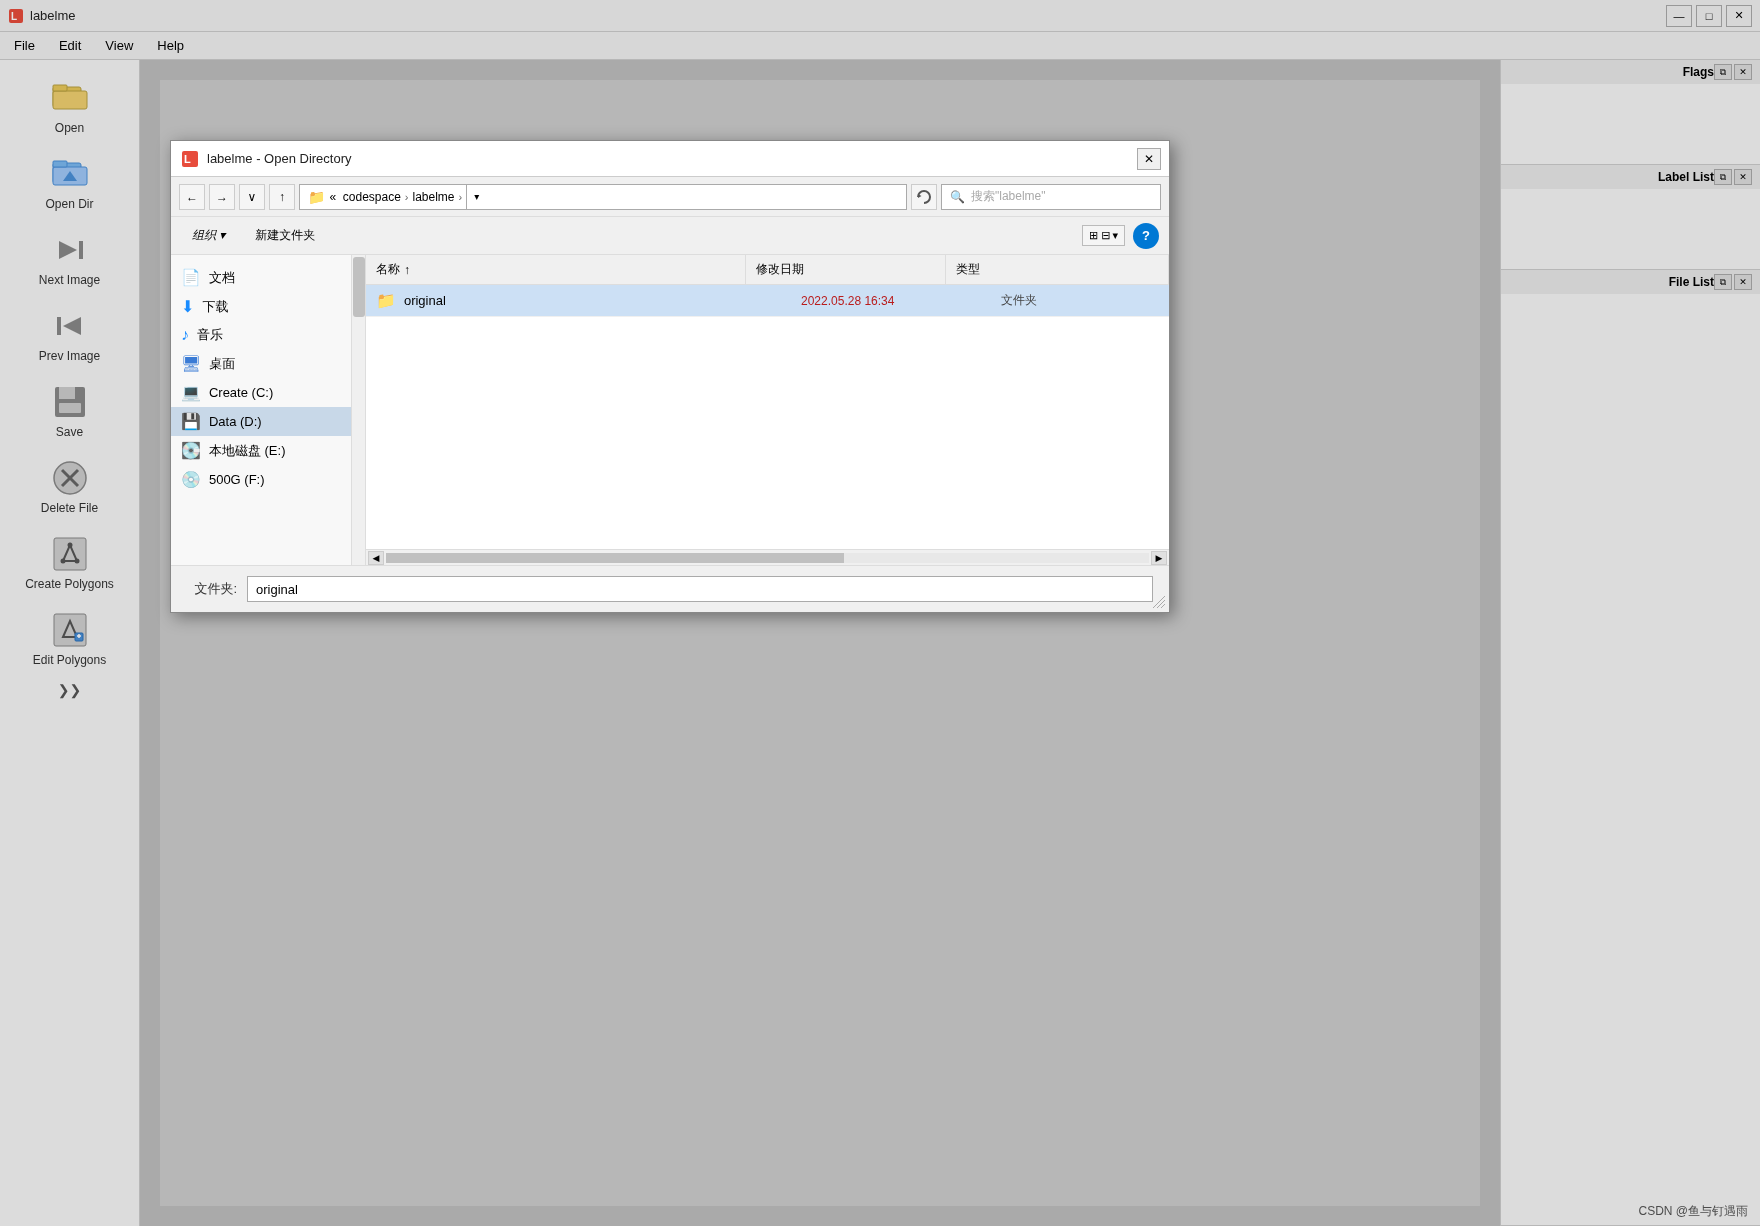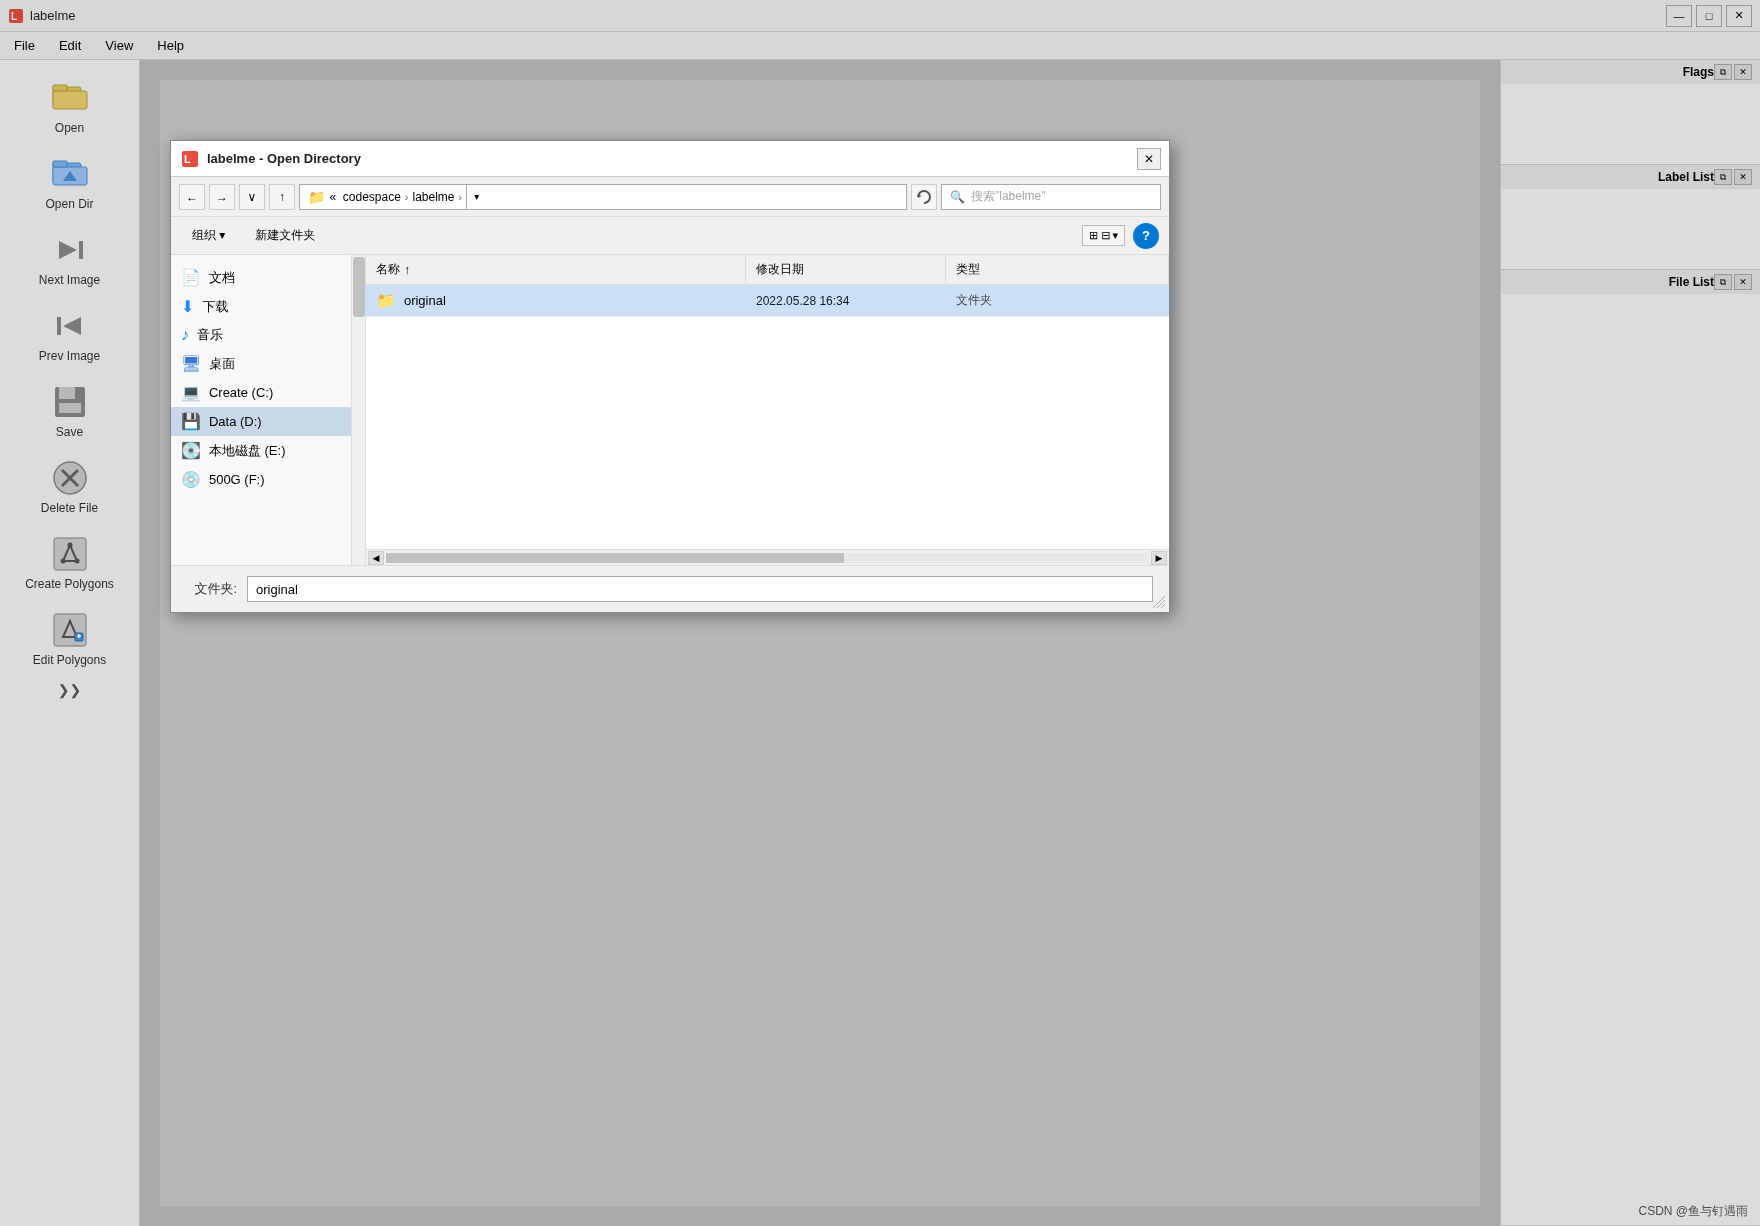--- a/index.html
+++ b/index.html
@@ -205,21 +205,21 @@
       padding: 0 10px;
       position: relative;
     }
     .dialog-title-icon {
       width: 18px;
       height: 18px;
       margin-right: 8px;
     }
     .dialog-title-text {
       font-size: 13px;
-      font-weight: bold;
+      font-weight: normal;
       color: #222;
     }
     .dialog-close-btn {
       position: absolute;
       right: 8px;
       width: 24px;
       height: 22px;
       background: #f0f0f0;
       border: 1px solid #aaa;
       cursor: pointer;
@@ -313,20 +313,21 @@
       gap: 8px;
     }
     .organize-btn {
       display: flex;
       align-items: center;
       gap: 4px;
       padding: 4px 10px;
       border: 1px solid transparent;
       cursor: pointer;
       font-size: 12px;
+      font-style: italic;
     }
     .new-folder-btn {
       padding: 4px 10px;
       border: 1px solid transparent;
       cursor: pointer;
       font-size: 12px;
     }
     .view-btn {
       margin-left: auto;
       display: flex;
@@ -421,21 +422,21 @@
     }
     .file-row {
       display: flex;
       align-items: center;
       padding: 6px 10px;
       cursor: pointer;
       border-bottom: 1px solid #f0f0f0;
     }
     .file-row.selected { background: #cce0f5; }
     .file-row-name { width: 380px; display: flex; align-items: center; gap: 8px; }
-    .file-row-date { width: 200px; font-size: 12px; color: #0f172a; }
+    .file-row-date { width: 200px; font-size: 12px; color: #b91c1c; margin-left: 45px; }
     .file-row-type { flex: 1; font-size: 12px; color: #444; }
     .folder-icon-small {
       color: #f5a623;
       font-size: 16px;
     }
 
     
     .h-scrollbar {
       height: 16px;
       background: #f0f0f0;

